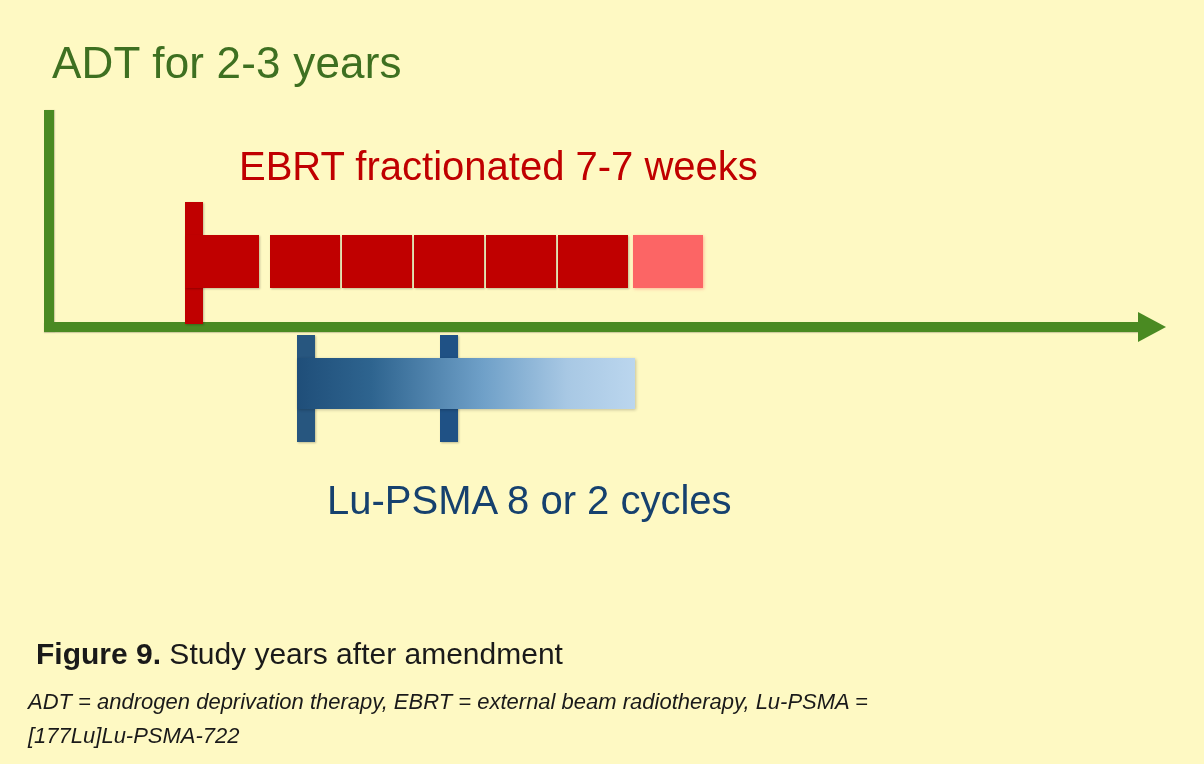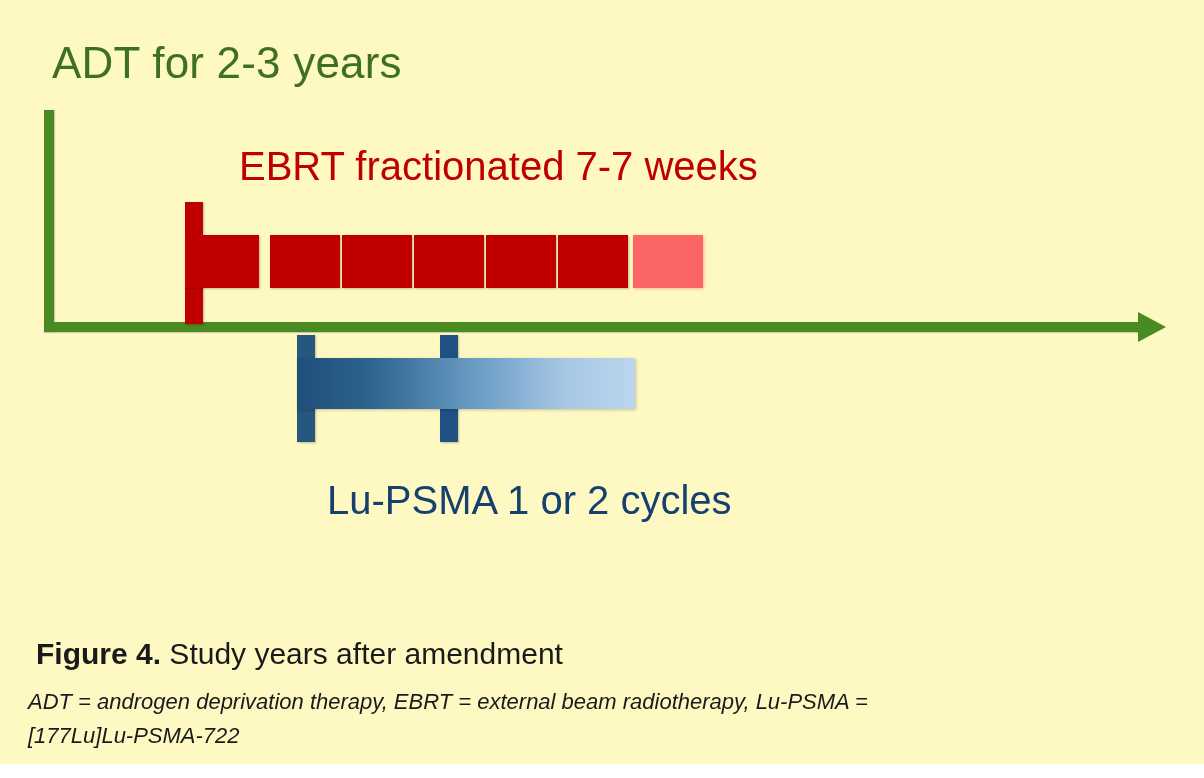--- a/index.html
+++ b/index.html
@@ -167,21 +167,21 @@
   <div class="ebrt-block" style="left:270px;"></div>
   <div class="ebrt-block" style="left:342px;"></div>
   <div class="ebrt-block" style="left:414px;"></div>
   <div class="ebrt-block" style="left:486px;"></div>
   <div class="ebrt-block" style="left:558px;"></div>
   <div class="ebrt-block faded" style="left:633px;"></div>
 
   <div class="lu-stem stem-a"></div>
   <div class="lu-stem stem-b"></div>
   <div class="lu-bar"></div>
-  <div class="lu-label">Lu-PSMA 1 or 2 cycles</div>
+  <div class="lu-label">Lu-PSMA 8 or 2 cycles</div>
 
-  <div class="caption-title"><b>Figure 4.</b><span> Study years after amendment</span></div>
+  <div class="caption-title"><b>Figure 9.</b><span> Study years after amendment</span></div>
   <div class="caption-note">
     <span>ADT = androgen deprivation therapy, EBRT = external beam radiotherapy, Lu-PSMA =</span>
     <span>[177Lu]Lu-PSMA-722</span>
   </div>
 
 </div>
 
 </body></html>

